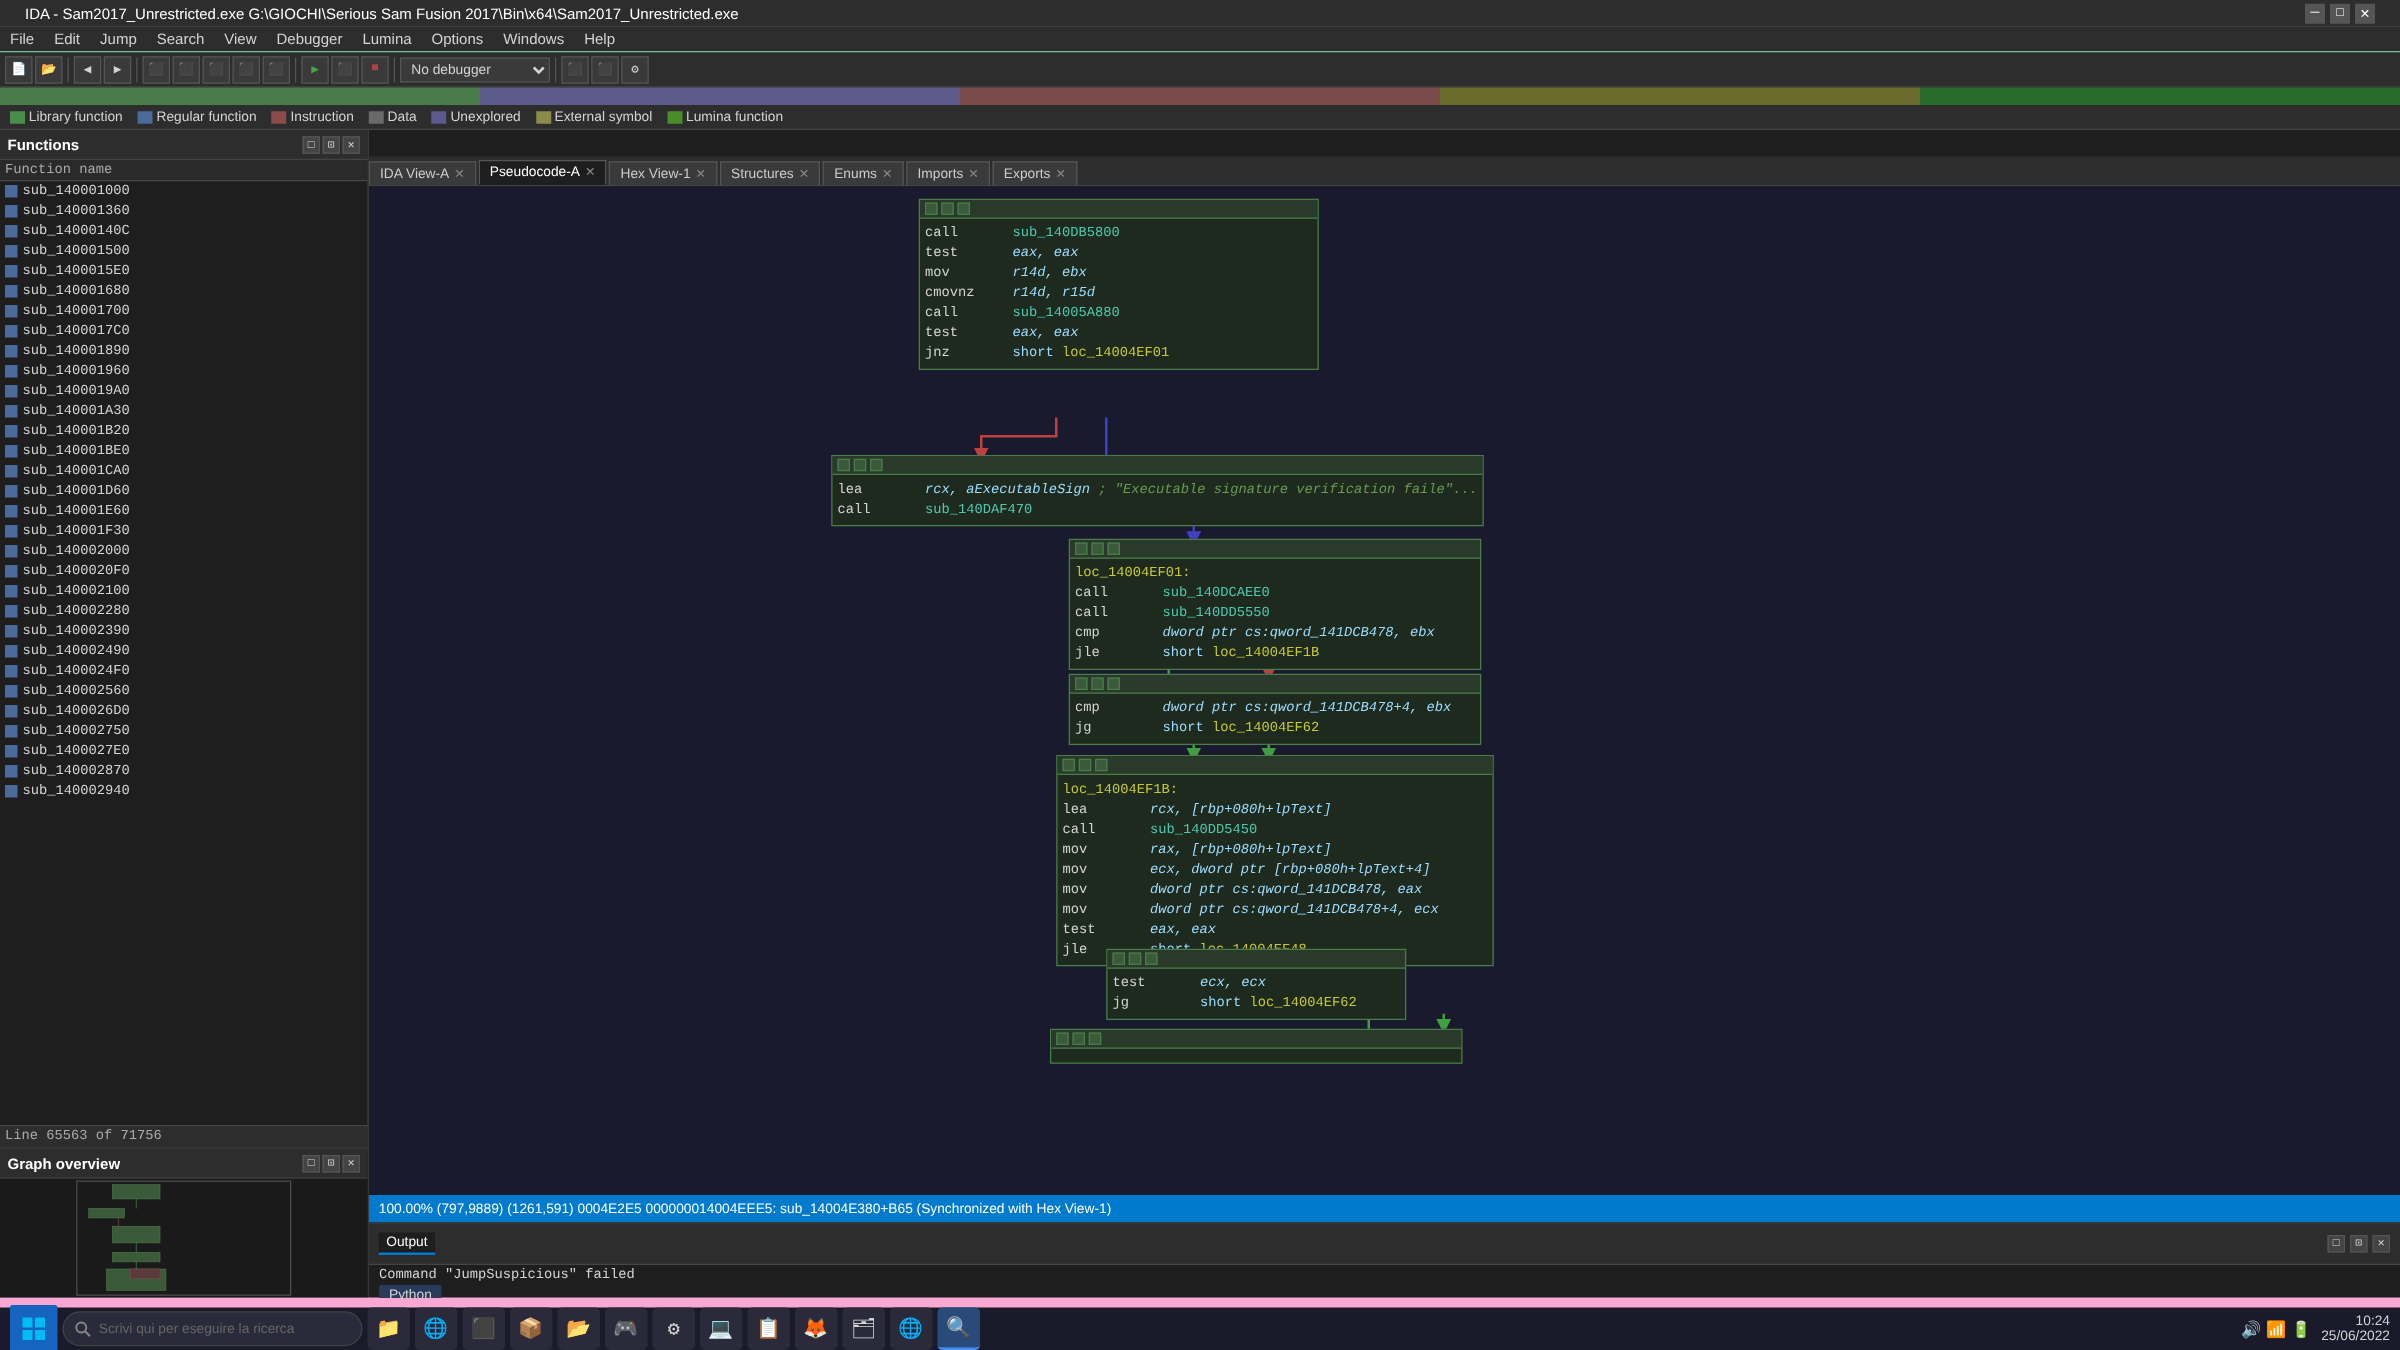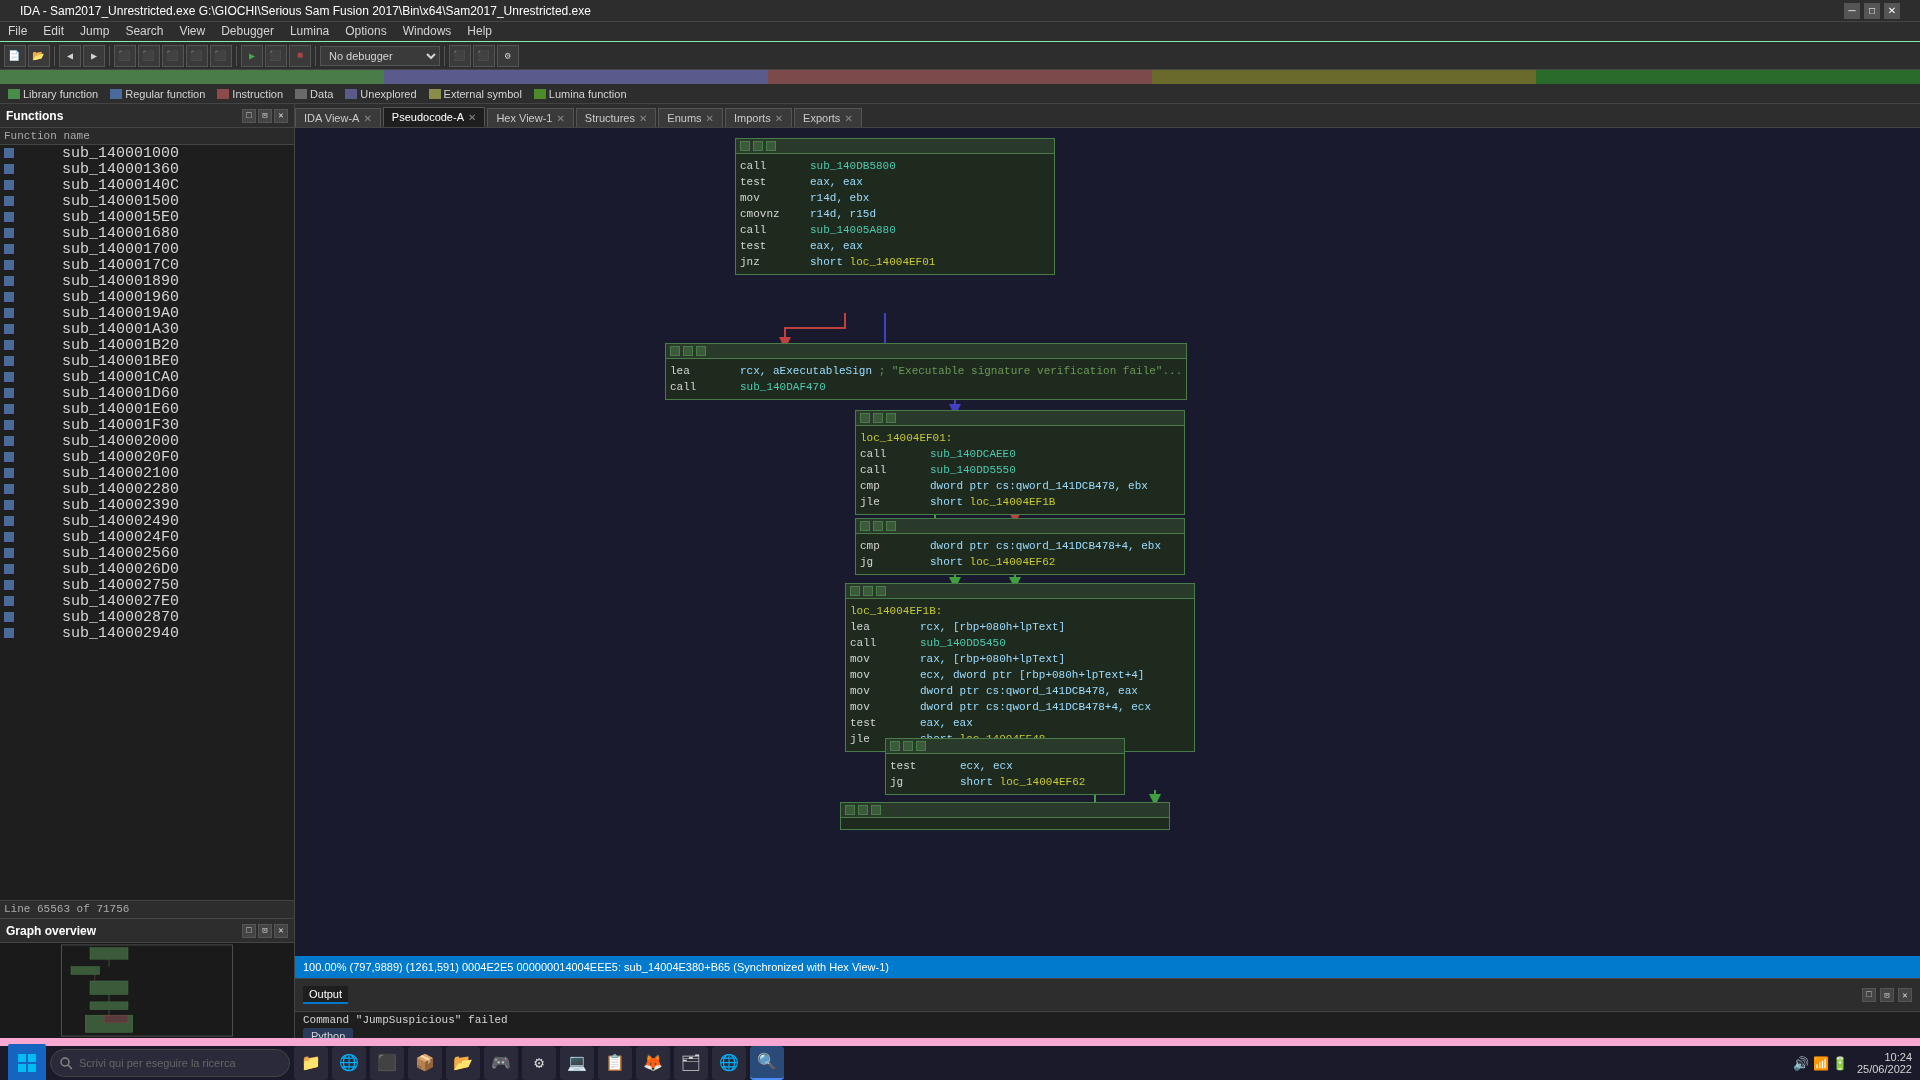--- a/index.html
+++ b/index.html
@@ -182,21 +182,21 @@
       cursor: pointer;
       height: 16px;
     }
     .func-icon {
       width: 10px; height: 10px;
       margin-right: 4px;
       display: inline-block;
       flex-shrink: 0;
     }
     .func-icon.blue { background: #4a6a9c; }
-    .func-name { font-size: 15px; color: #d4d4d4; margin-left: 44px; }
+    .func-name { font-size: 11px; color: #d4d4d4; }
 
     #line-count {
       background: #2d2d2d;
       border-top: 1px solid #444;
       padding: 2px 4px;
       font-size: 11px;
       color: #aaa;
       height: 18px;
     }
 
@@ -233,20 +233,21 @@
 
     
     #tab-row {
       background: #2d2d2d;
       height: 24px;
       display: flex;
       align-items: flex-end;
       border-bottom: 1px solid #444;
       overflow-x: auto;
       flex-shrink: 0;
+      margin-top: 21px;
     }
     .tab {
       display: flex;
       align-items: center;
       padding: 3px 8px;
       background: #3a3a3a;
       border: 1px solid #555;
       border-bottom: none;
       margin-right: 2px;
       cursor: pointer;
@@ -295,21 +296,21 @@
       border-bottom: 1px solid #4a7c4a;
     }
     .block-btn {
       width: 10px; height: 10px;
       background: #3a5a3a;
       border: 1px solid #4a7c4a;
       display: inline-block;
       cursor: pointer;
     }
     .code-line { line-height: 16px; }
-    .reg { color: #9cdcfe; }
+    .reg { color: #9cdcfe; font-style: italic; }
     .addr { color: #4ec9b0; }
     .lbl { color: #c8c832; }
     .comment { color: #6a9955; }
     .mnem { color: #d4d4d4; min-width: 70px; display: inline-block; }
     .op { color: #9cdcfe; }
 
     
     #arrows-overlay {
       position: absolute;
       top: 0; left: 0;

